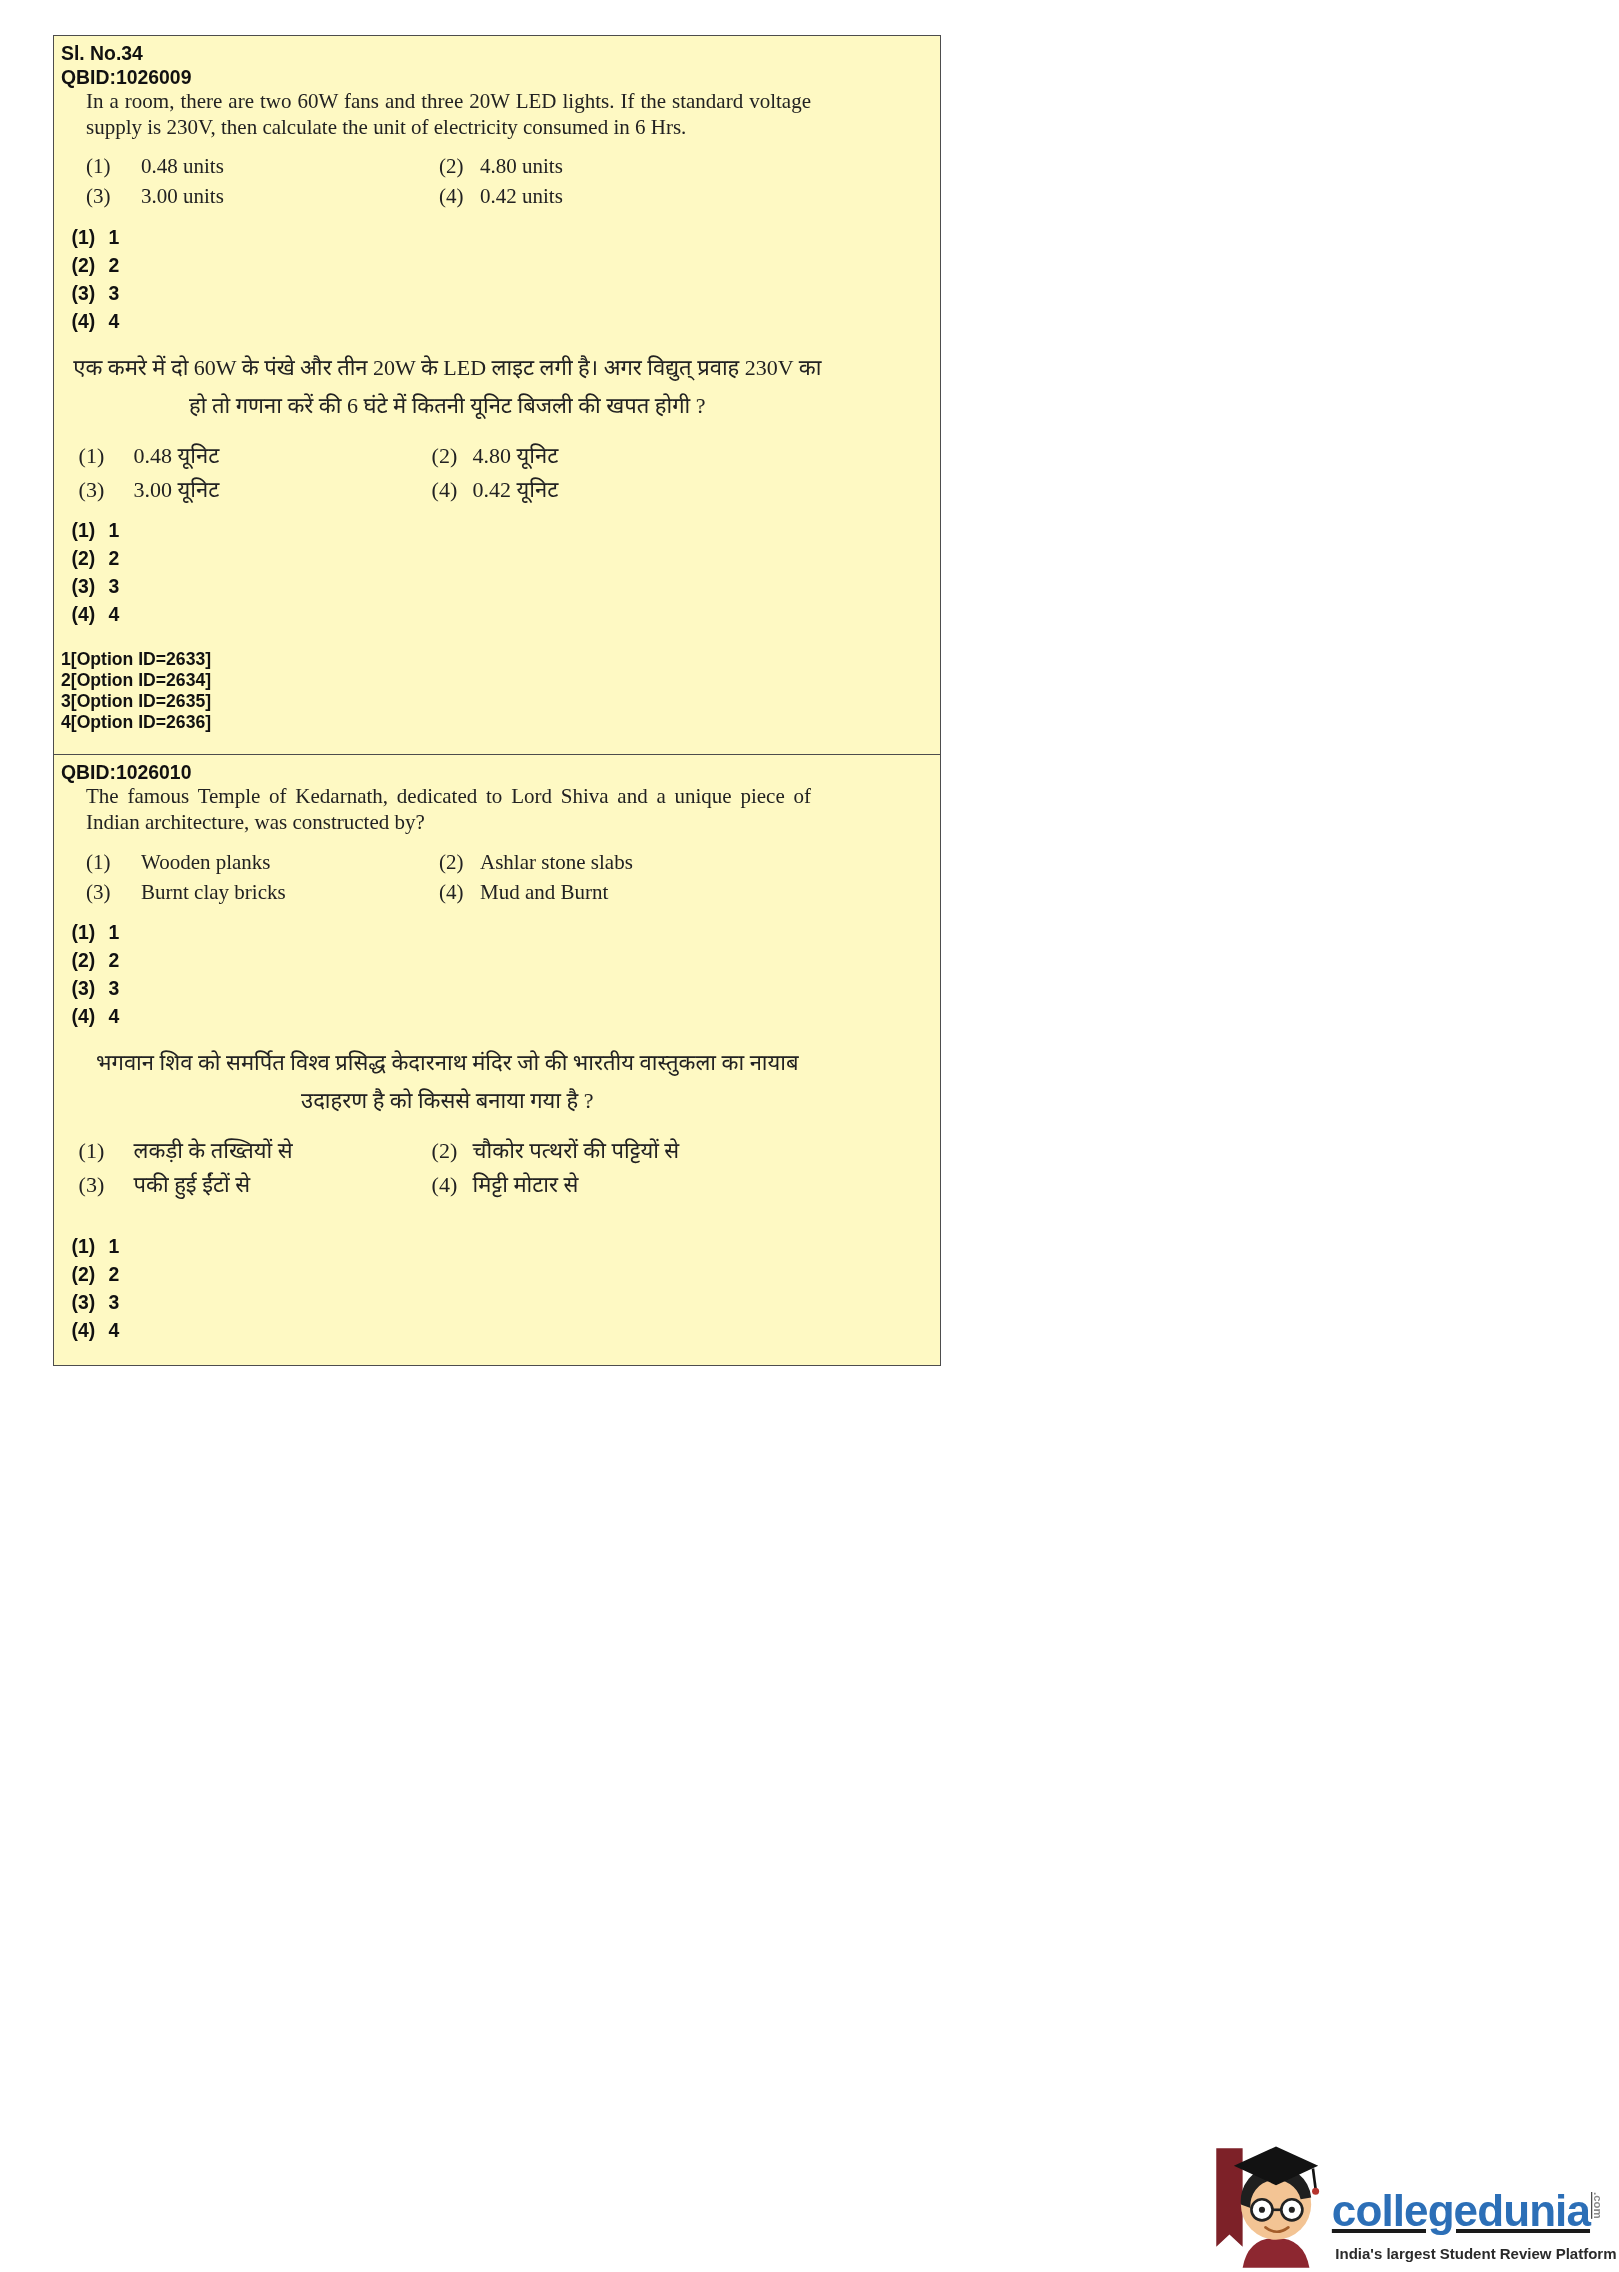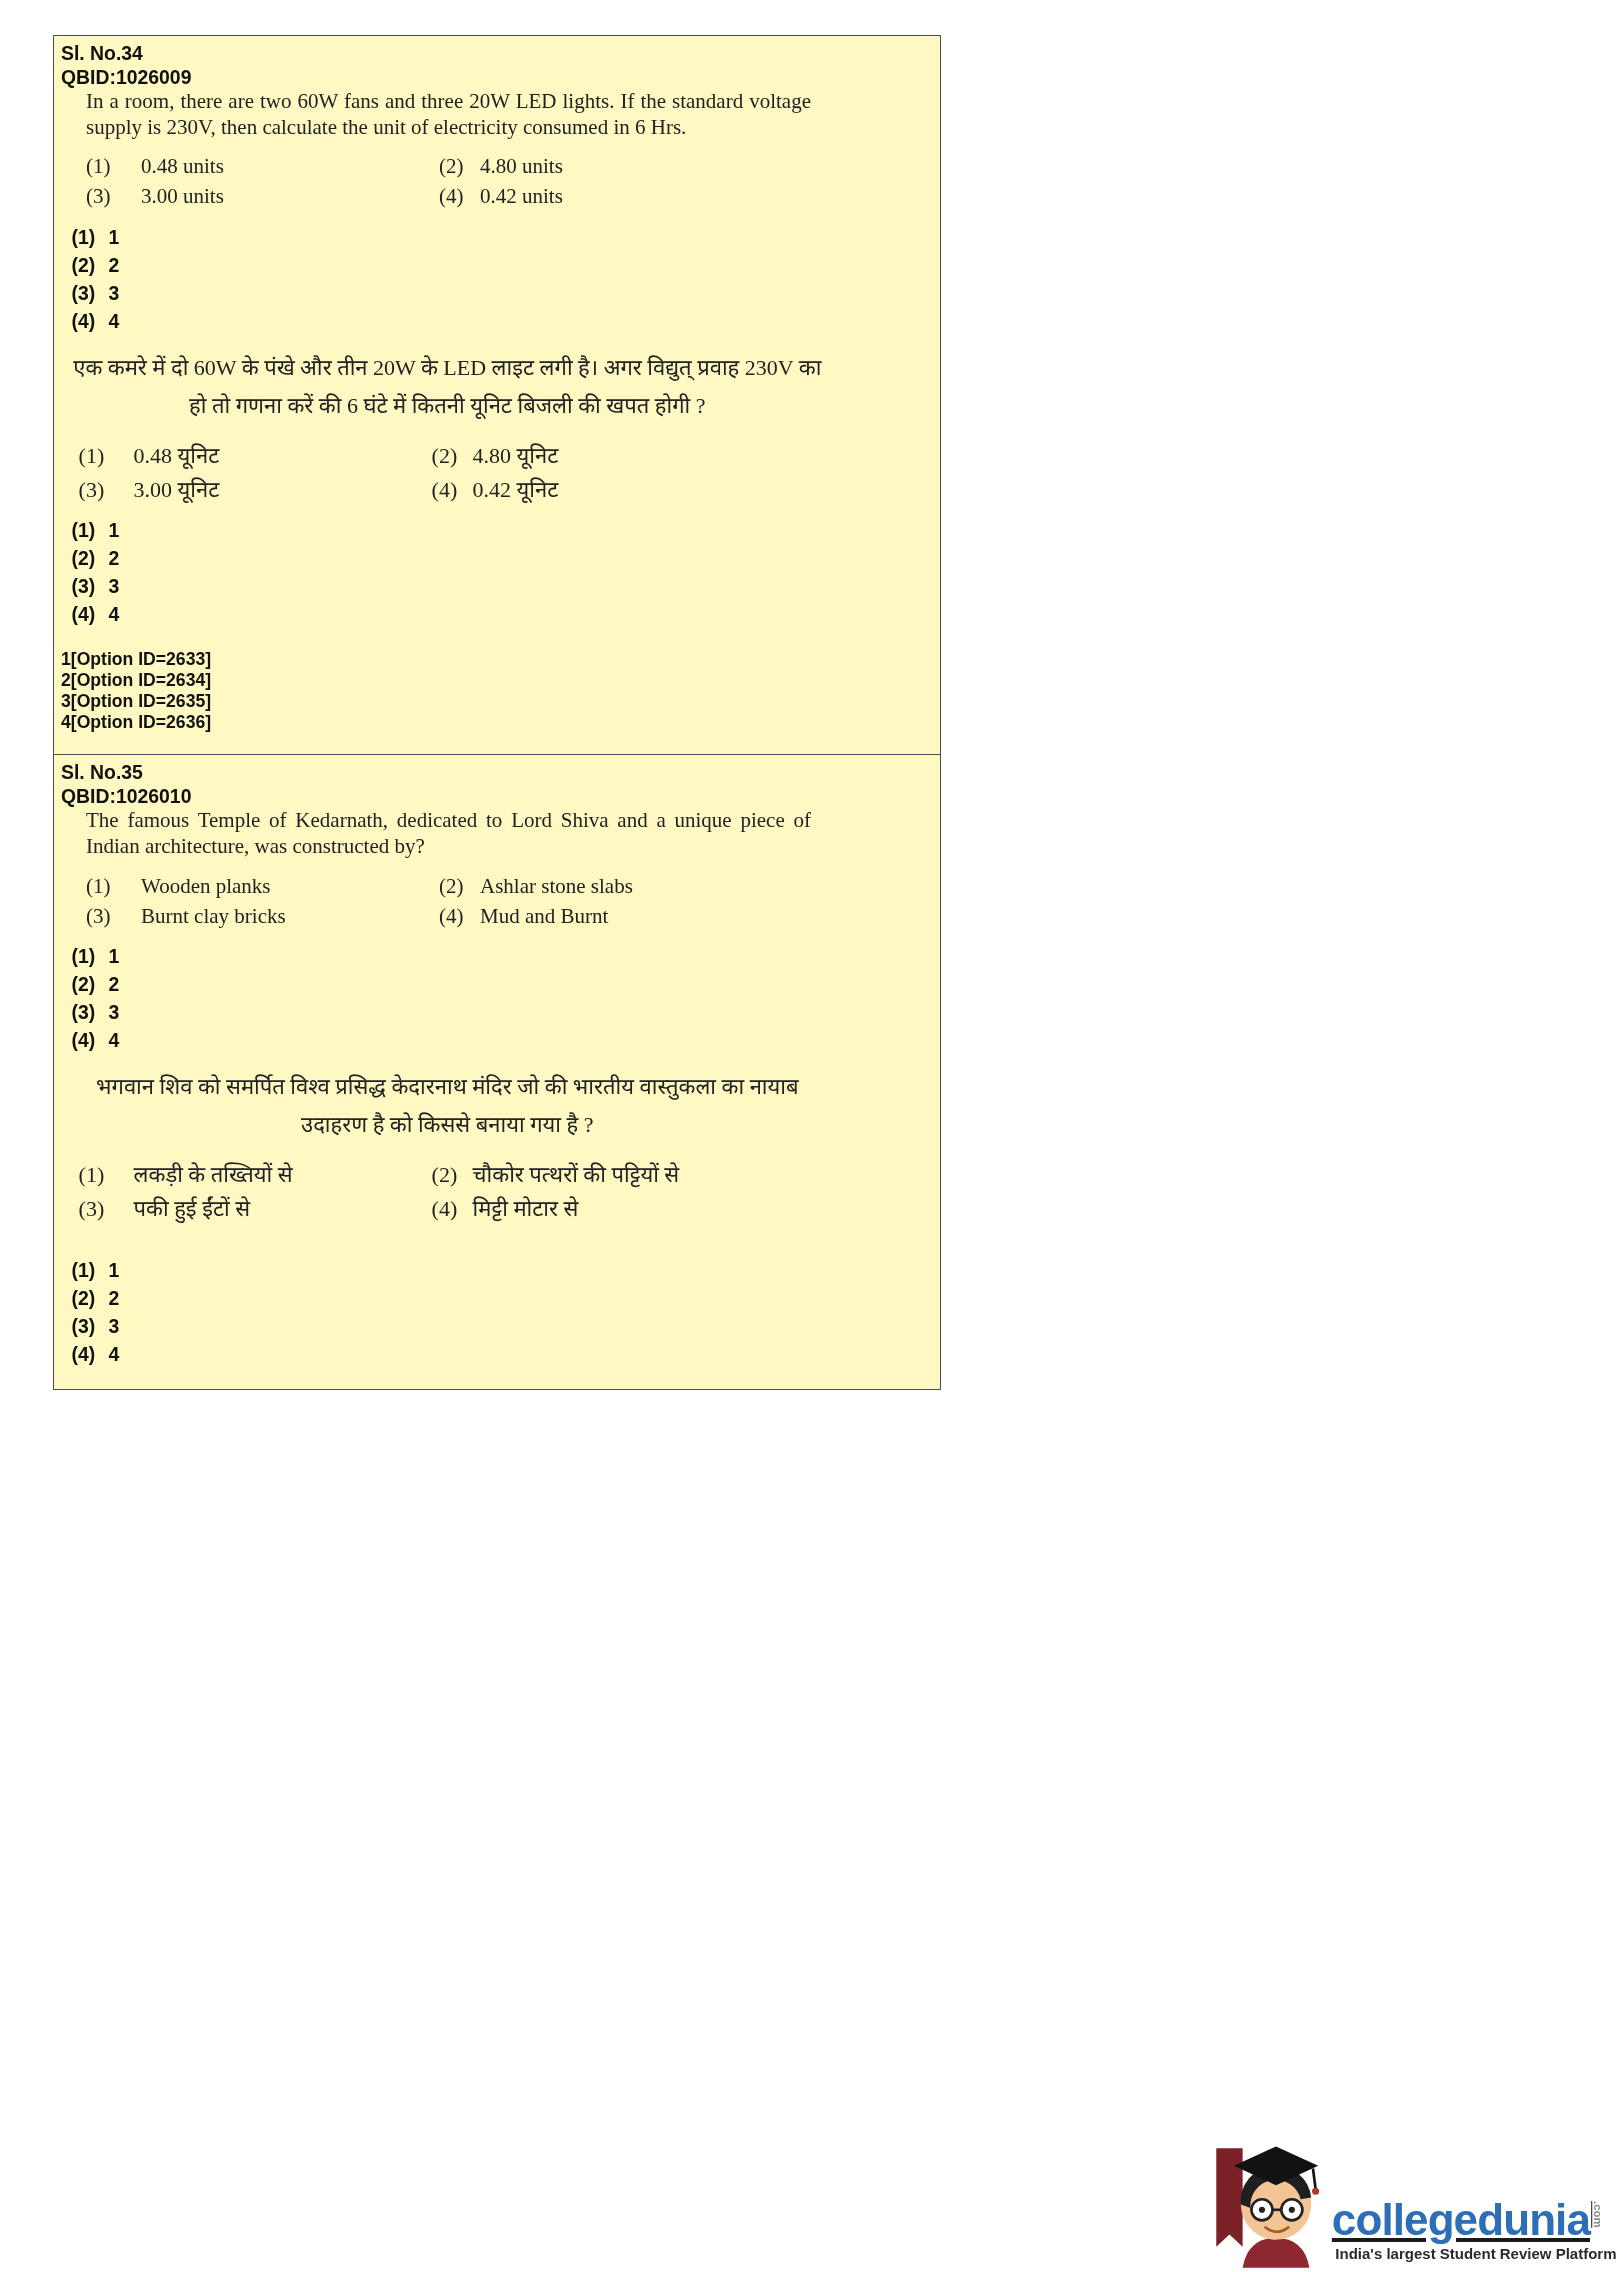--- a/index.html
+++ b/index.html
@@ -62,21 +62,21 @@
   .brand-name {
     font-size: 44px; font-weight: bold; color: #2c6fb7;
     line-height: 46px; letter-spacing: -0.9px;
   }
   .brand-com {
     font-size: 11.5px; color: #8a8a8a; font-weight: bold;
     writing-mode: vertical-rl; line-height: 12.4px; margin-left: 1.8px; margin-top: 3.5px;
   }
   .tagline {
     font-size: 15px; font-weight: bold; color: #2b2b2b;
-    margin-top: 2px; padding-left: 3.5px;
+    margin-top: 11px; padding-left: 3.5px;
   }
 </style>
 </head>
 <body>
 
 <div class="qtable">
 
   <div class="qcell">
     <div class="sl">Sl. No.34</div>
     <div class="qbid">QBID:1026009</div>
@@ -155,21 +155,20 @@
 
     <div class="optids">
       <div>1[Option ID=2633]</div>
       <div>2[Option ID=2634]</div>
       <div>3[Option ID=2635]</div>
       <div>4[Option ID=2636]</div>
     </div>
   </div>
 
   <div class="qcell qcell--second">
-    <div class="sl">Sl. No.35</div>
     <div class="qbid">QBID:1026010</div>
 
     <div class="qtext qtext--en">The famous Temple of Kedarnath, dedicated to Lord Shiva and a unique piece of Indian architecture, was constructed by?</div>
 
     <div class="opt-grid">
       <div class="opt-row">
         <span class="opt-num">(1)</span>
         <span class="opt-text">Wooden planks</span>
         <span class="opt-num2">(2)</span>
         <span class="opt-text2">Ashlar stone slabs</span>

